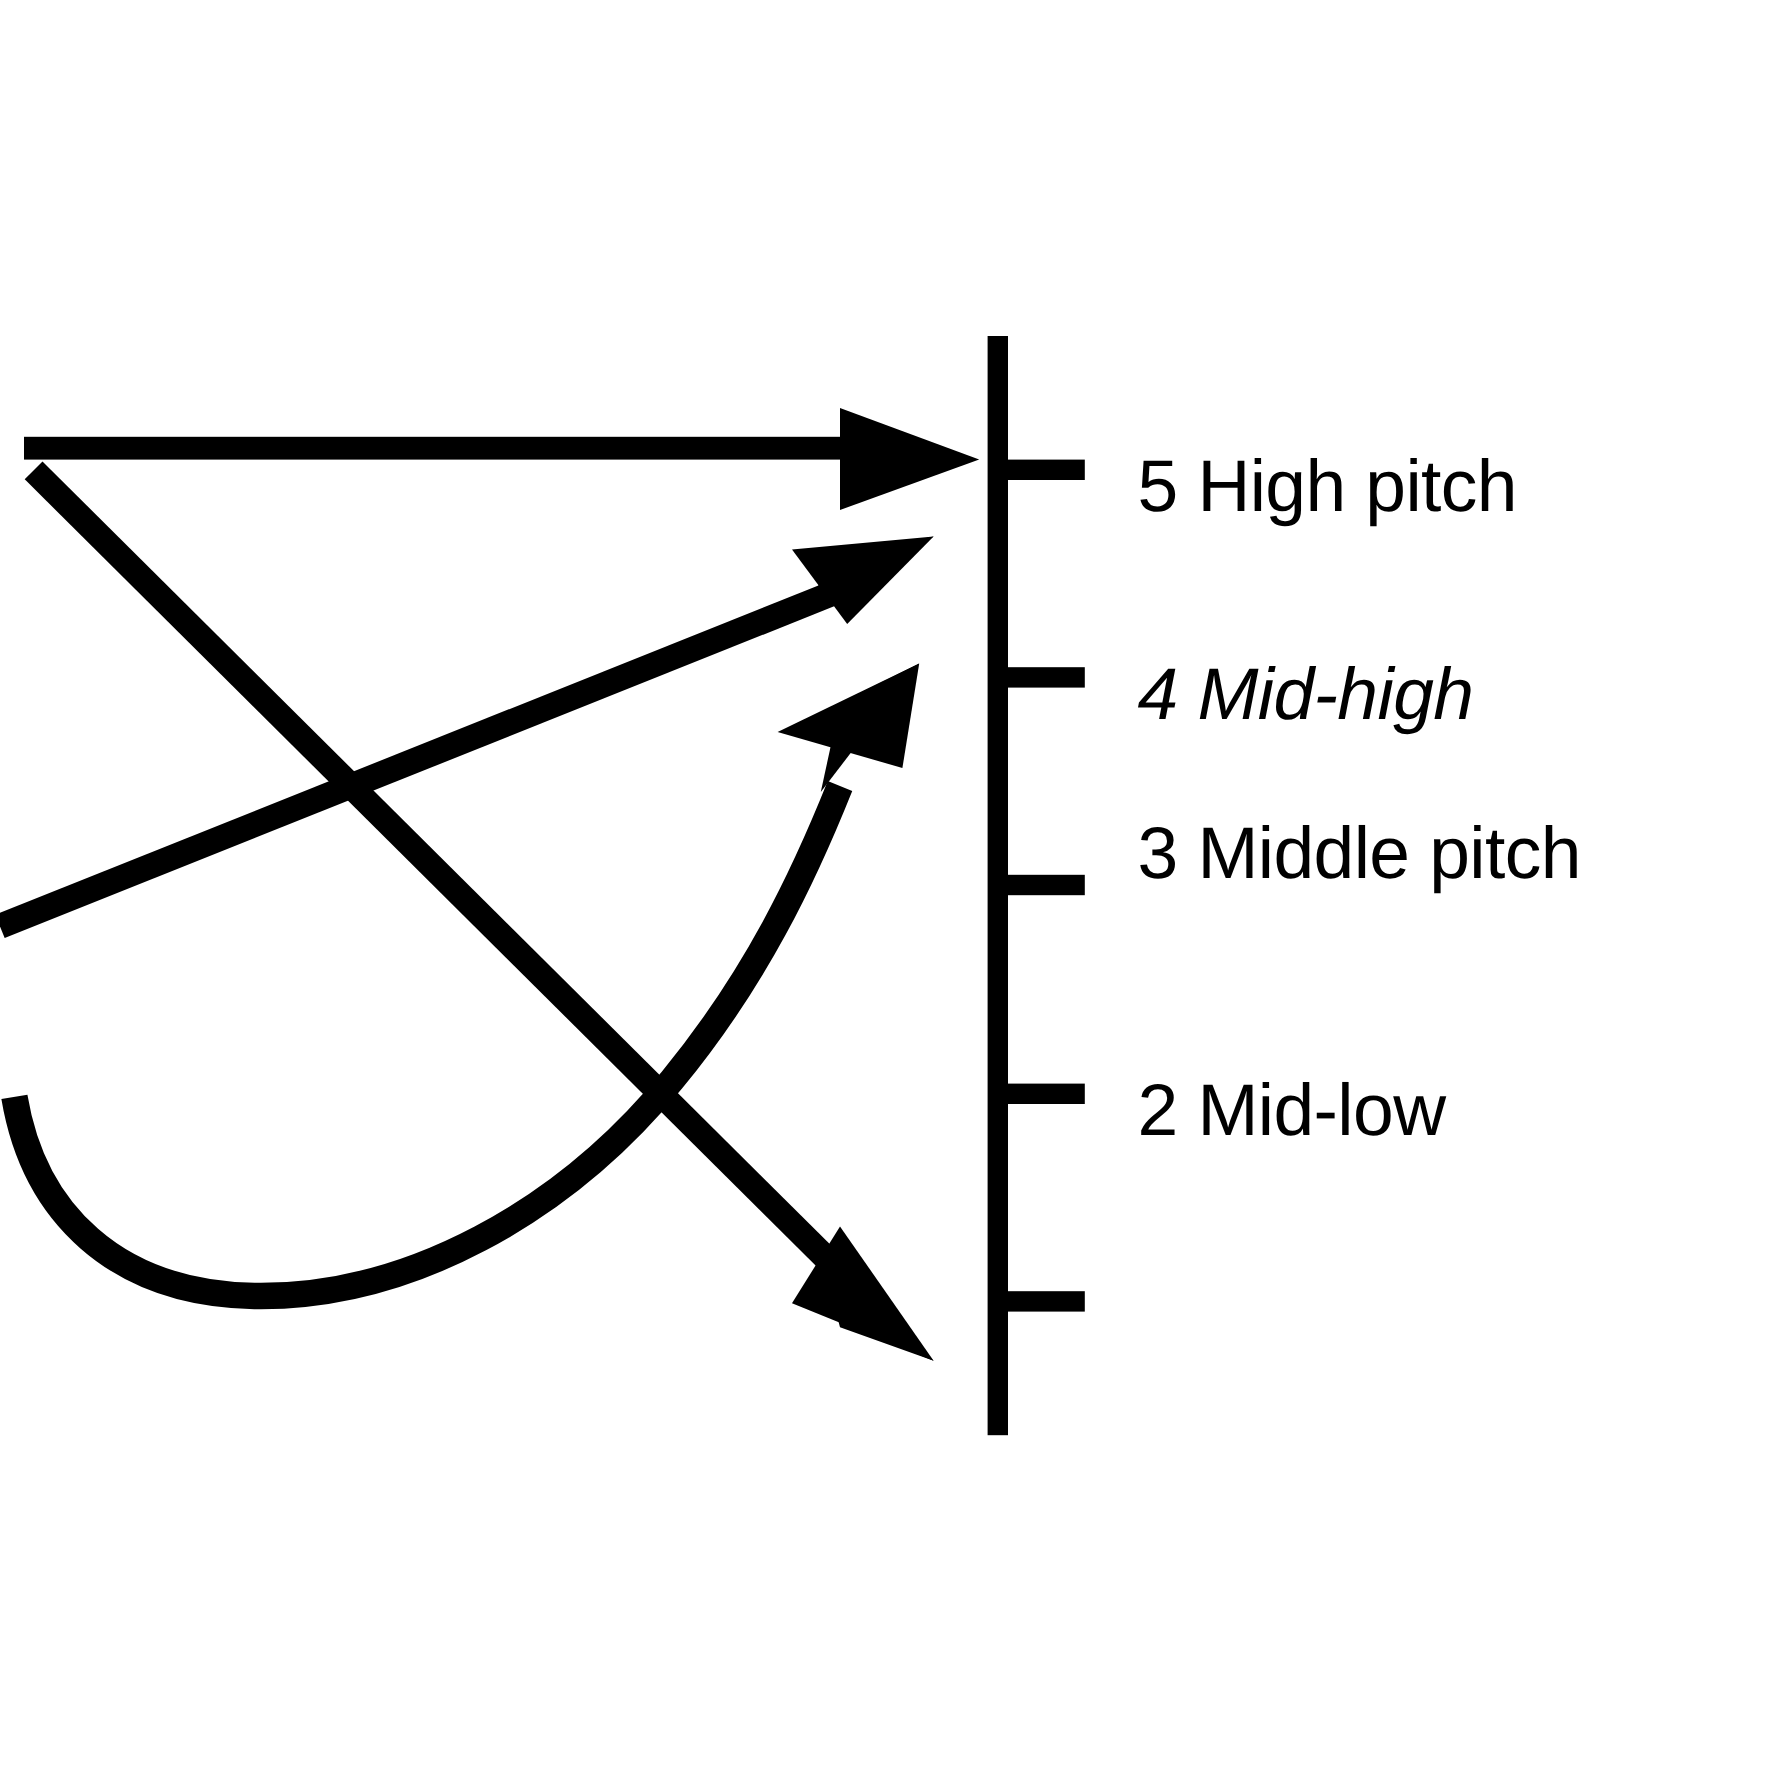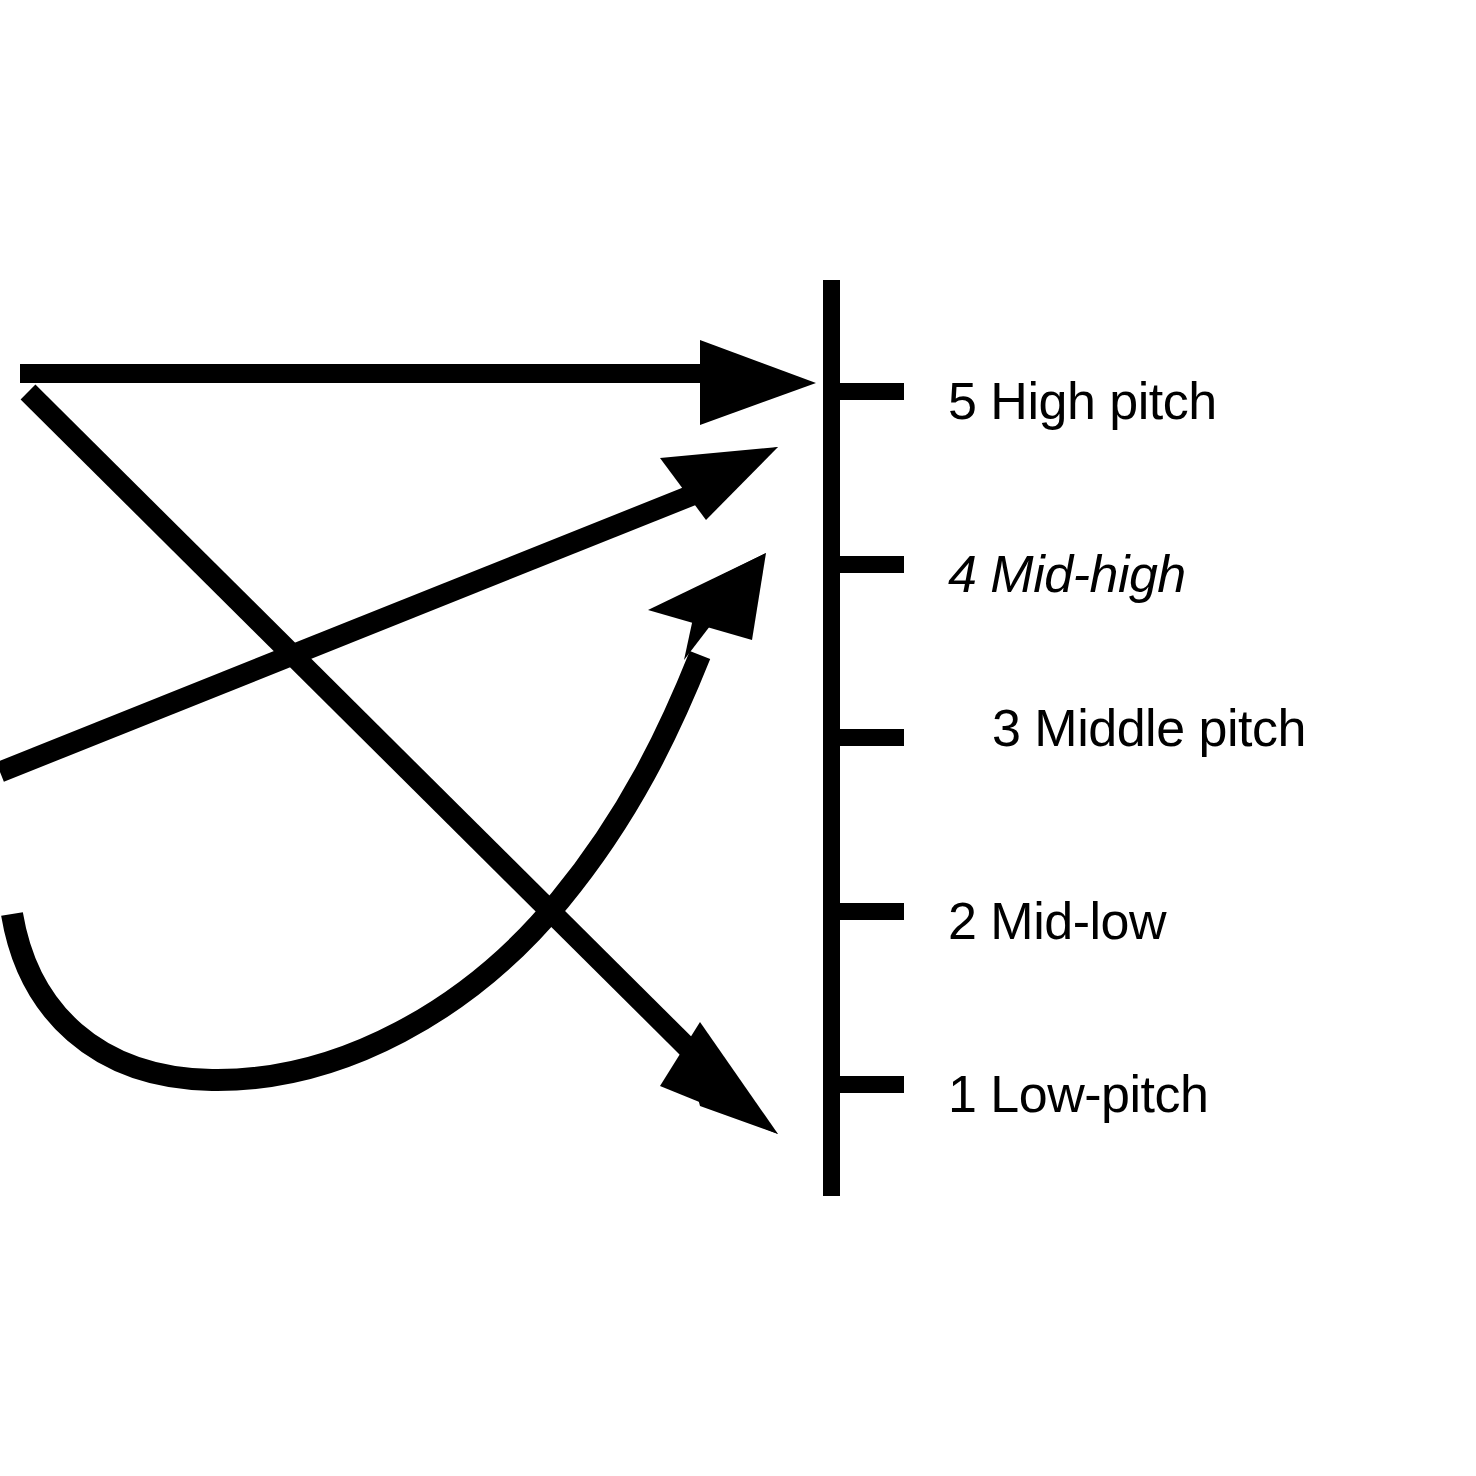--- a/index.html
+++ b/index.html
@@ -25,30 +25,30 @@
     left: 0;
     top: 0;
     width: 1476px;
     height: 1476px;
     display: block;
   }
   .scale-label {
     position: absolute;
     left: 948px;
     font-family: "Liberation Sans", sans-serif;
-    font-size: 52px;
+    font-size: 61px;
     font-weight: 400;
     line-height: 1;
     letter-spacing: -0.5px;
     white-space: nowrap;
     color: #000000;
   }
   .scale-label.lvl5 { top: 375px; }
   .scale-label.lvl4 { top: 548px; font-style: italic; }
-  .scale-label.lvl3 { top: 702px; margin-left: 44px; }
+  .scale-label.lvl3 { top: 681px; }
   .scale-label.lvl2 { top: 895px; }
   .scale-label.lvl1 { top: 1068px; }
 </style>
 </head>
 <body>
 
 <div id="diagram-root">
 
   <svg id="pitch-svg" viewBox="0 0 1476 1476" xmlns="http://www.w3.org/2000/svg">
 
@@ -85,15 +85,14 @@
       <rect x="838" y="729" width="66" height="17" fill="#000000"></rect>
       <rect x="838" y="903" width="66" height="17" fill="#000000"></rect>
       <rect x="838" y="1076" width="66" height="17" fill="#000000"></rect>
     </g>
   </svg>
 
   <div class="scale-label lvl5">5 High pitch</div>
   <div class="scale-label lvl4">4 Mid-high</div>
   <div class="scale-label lvl3">3 Middle pitch</div>
   <div class="scale-label lvl2">2 Mid-low</div>
-  <div class="scale-label lvl1">1 Low-pitch</div>
 
 </div>
 
 </body></html>

